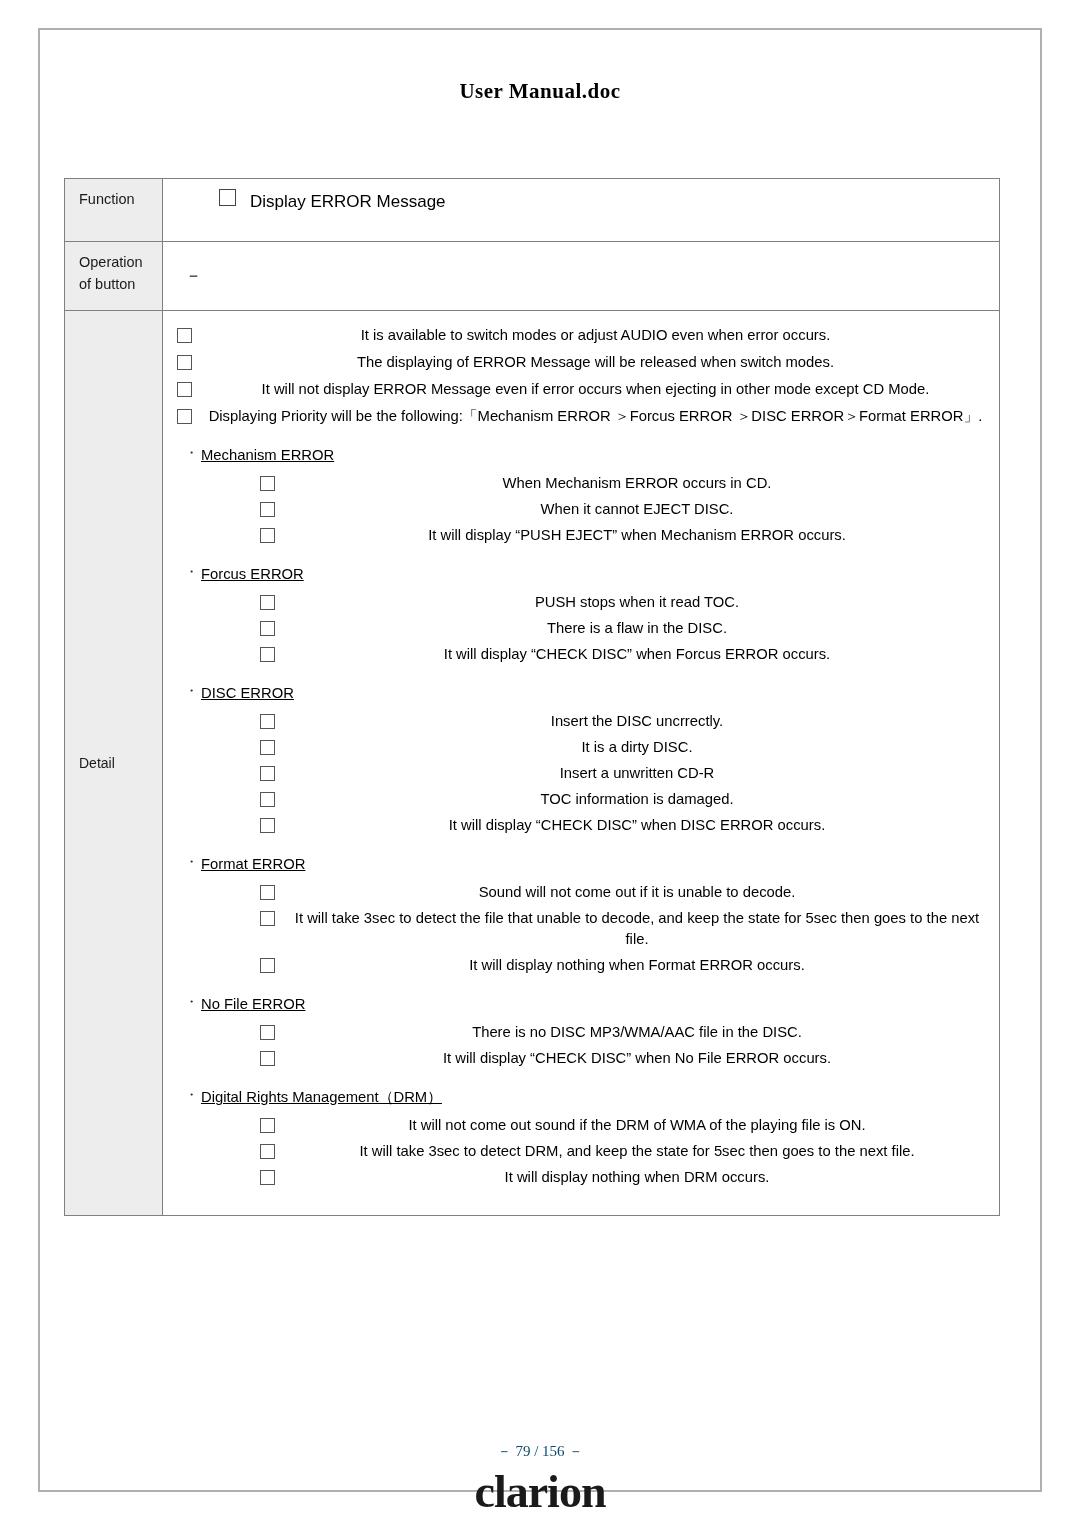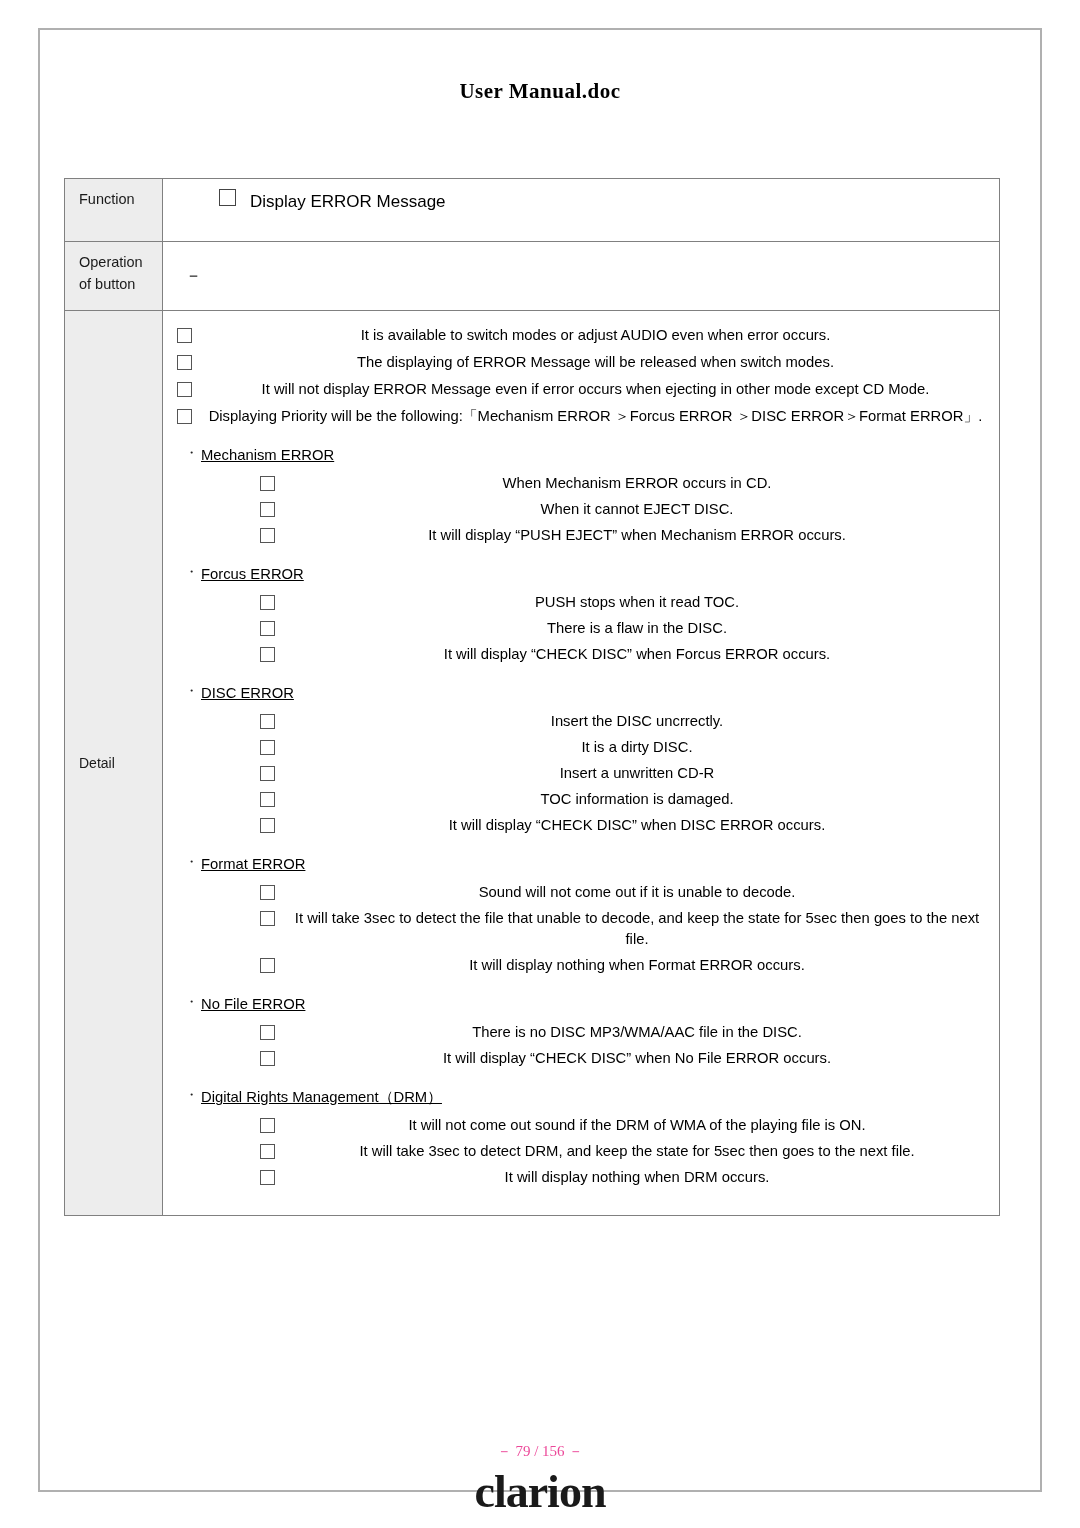--- a/index.html
+++ b/index.html
@@ -162,21 +162,21 @@
     color: #1a1a1a;
   }
   .pagenum {
     position: absolute;
     left: 0;
     width: 100%;
     top: 1412px;
     text-align: center;
     font-family: "Liberation Serif", serif;
     font-size: 15px;
-    color: #ec4899;
+    color: #0c4a6e;
   }
 </style>
 </head>
 <body>
 
 <div class="page">
 
   <div class="doc-title">User Manual.doc</div>
 
 

